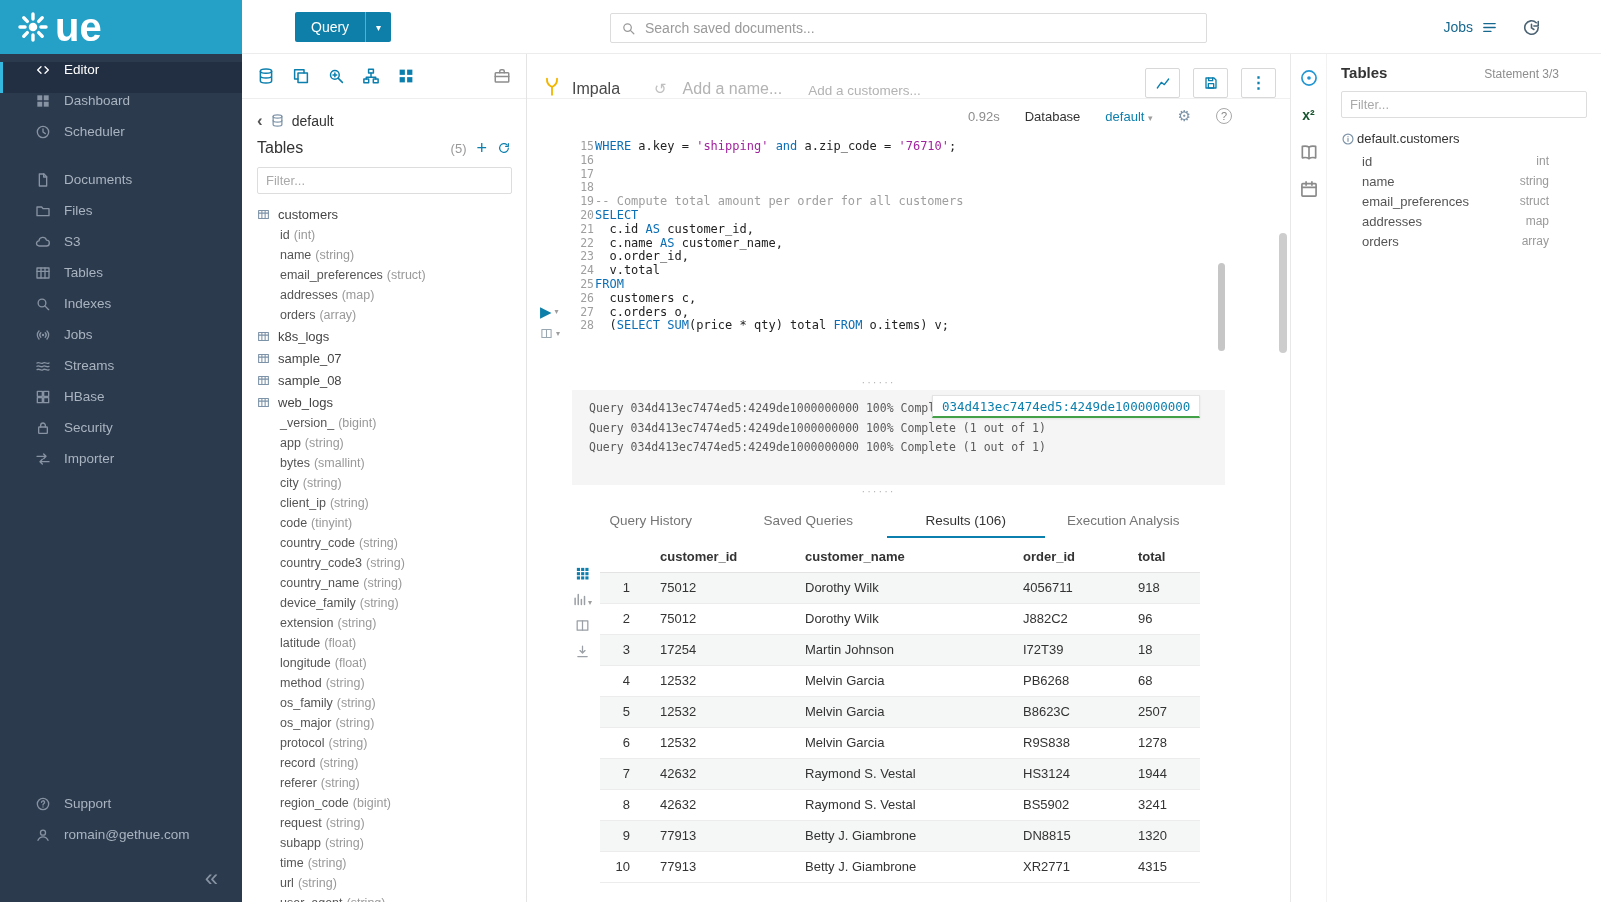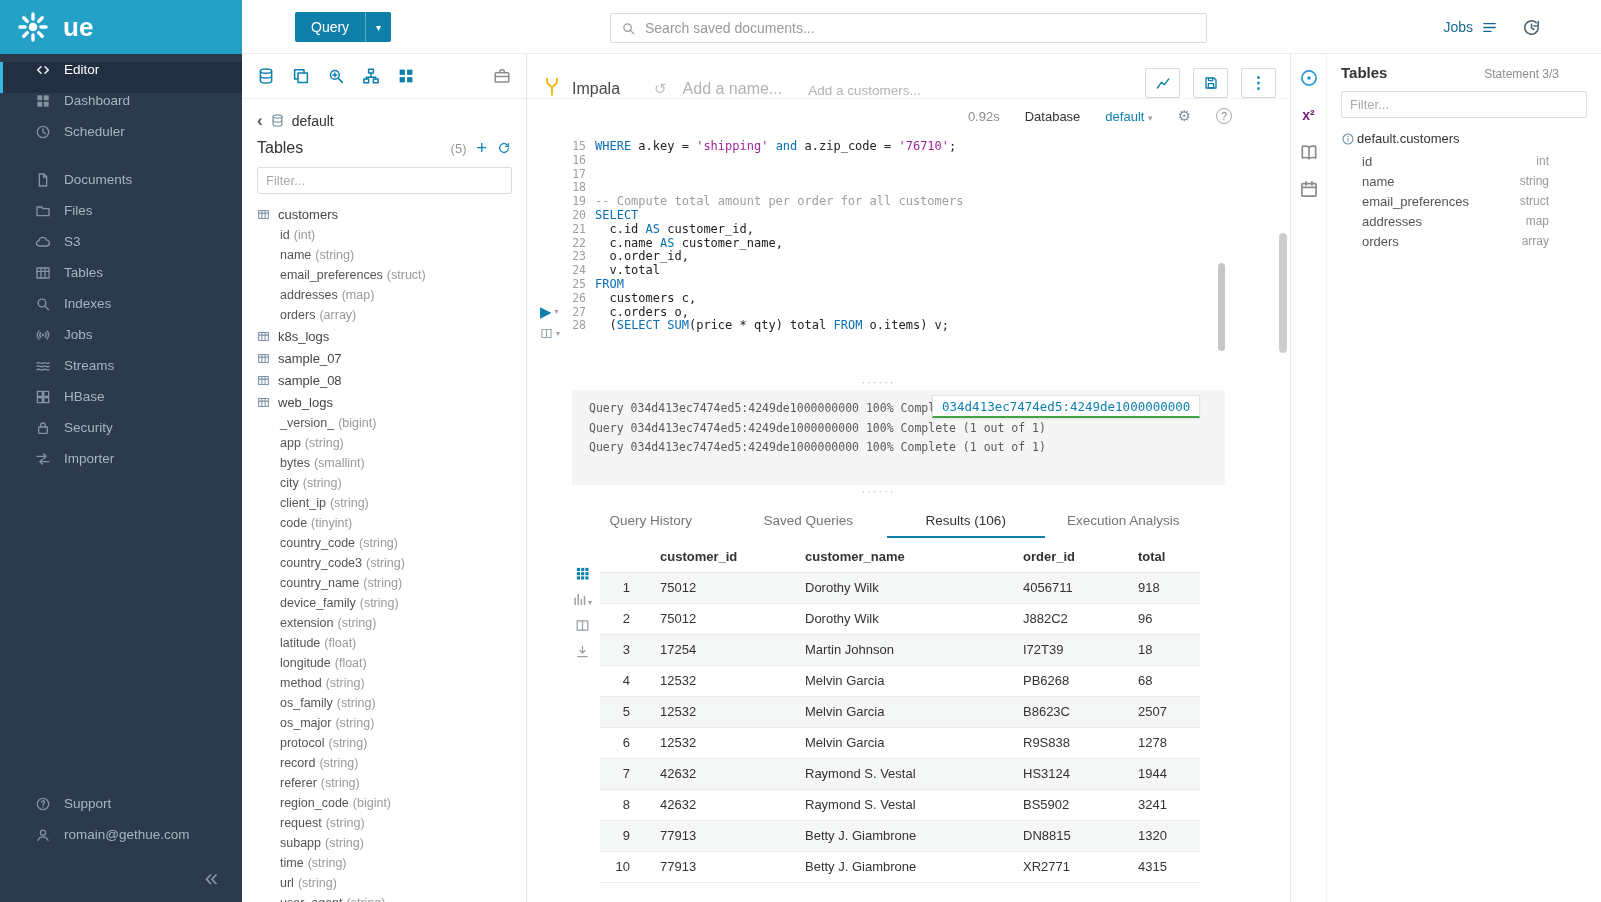--- a/index.html
+++ b/index.html
@@ -4,21 +4,21 @@
 <style>
 *{box-sizing:border-box;margin:0;padding:0}
 html,body{width:1601px;height:902px}
 body{position:relative;overflow:hidden;font-family:"Liberation Sans",sans-serif;font-size:13px;color:#333;background:#fff}
 .ic{display:inline-flex;width:16px;height:16px;flex:none}
 .ic svg{width:100%;height:100%;display:block}
 
 .leftnav{position:absolute;left:0;top:0;width:242px;height:902px;background:#2c3a4e;z-index:5}
 .logo{height:54px;background:#25a0c7;display:flex;align-items:center;padding-left:16px;color:#fff;cursor:pointer}
 .logo .mark{width:34px;height:34px}
-.logo .txt{font-size:26px;font-weight:700;line-height:1;margin-left:13px}
+.logo .txt{font-size:40px;font-weight:700;line-height:1;margin-left:5px}
 .nav-section{margin-top:8px}
 .nav-section+.nav-section{margin-top:17px}
 .nav-item{display:flex;align-items:flex-start;height:31px;padding-left:32px;gap:13px;color:#a9b4c0;font-size:13.5px;cursor:pointer;border-left:3px solid transparent}
 .nav-item .ic{color:#8793a2}
 .nav-item.active{background:#222e41;border-left-color:#35b8e0;color:#fff}
 .nav-item.active .ic{color:#fff}
 .nav-footer{position:absolute;bottom:44px;left:0;right:0}
 .collapse-btn{position:absolute;bottom:12px;right:24px;color:#8793a2;font-size:24px;line-height:1;cursor:pointer}
 
 .topbar{position:absolute;left:242px;top:0;width:1359px;height:54px;background:#fff;border-bottom:1px solid #ececec;z-index:4}
@@ -69,21 +69,21 @@
 .kebab{font-size:16px;color:#0b7fad;font-weight:bold;line-height:1}
 .ed-meta{position:absolute;top:48px;right:58px;height:28px;display:flex;align-items:center;gap:25px;font-size:13px}
 .duration{color:#8d8d8d}
 .db-label{color:#333}
 .db-value{color:#0b7fad;cursor:pointer}
 .db-value .carr{font-size:9px}
 .gear{color:#7d93a8;font-size:15px;cursor:pointer}
 .help-circ{width:16px;height:16px;border:1px solid #a8a8a8;border-radius:50%;color:#888;font-size:11px;display:flex;align-items:center;justify-content:center;cursor:pointer}
 .code{position:absolute;left:0;top:78px;right:60px;height:250px;font-family:"DejaVu Sans Mono",monospace;font-size:12px;padding-top:8px}
 .cl{display:flex;height:13.8px;line-height:13.8px;white-space:pre}
-.ln{width:68px;text-align:right;padding-right:9px;color:#9e9e9e;flex:none;font-size:11.5px}
+.ln{width:68px;text-align:right;padding-right:1px;color:#9e9e9e;flex:none;font-size:11.5px}
 .ct{color:#222}
 .tk-k{color:#0b6fb5}
 .tk-s{color:#a1249e}
 .tk-c{color:#9e9e9e}
 .code-sb{position:absolute;right:5px;top:131px;width:7px;height:88px;background:#c6c6c6;border-radius:4px;cursor:pointer}
 .exec{position:absolute;left:13px;top:250px;display:flex;flex-direction:column;gap:8px;z-index:2}
 .play{color:#0e7fa9;display:flex;align-items:center;gap:3px;font-size:15px;line-height:1;cursor:pointer}
 .carr{color:#9e9e9e;font-size:8px}
 .fmt{display:flex;align-items:center;gap:3px;color:#9aa7b0;cursor:pointer}
 .fmt .ic{width:13px;height:13px;color:#9aa7b0}
@@ -103,21 +103,21 @@
 .rtable th{text-align:left;font-weight:700;color:#333;height:30px;padding:0 0 0 20px;border-bottom:1px solid #e3e3e3;background:#fff}
 .rtable td{height:31px;padding:0 0 0 20px;border-bottom:1px solid #ececec;color:#333}
 .rtable .rownum{text-align:right;padding:0 10px 0 0}
 .rtable tbody tr:nth-child(odd) td{background:#f5f6f6}
 .main-sb{position:absolute;right:3px;top:179px;width:8px;height:120px;background:#cdcdcd;border-radius:4px;cursor:pointer}
 
 .ribar{position:absolute;left:1290px;top:54px;width:36px;height:848px;border-left:1px solid #e8e8e8;background:#fff;display:flex;flex-direction:column;align-items:center;padding-top:14px;gap:17px}
 .rbi{display:inline-flex;width:20px;height:20px;color:#8a8a8a;cursor:pointer}
 .rbi svg{width:100%;height:100%}
 .rbi.blue{color:#2196d3}
-.rbi.x2{width:auto;font-size:14px;color:#701a75;font-weight:bold;line-height:20px}
+.rbi.x2{width:auto;font-size:14px;color:#14532d;font-weight:bold;line-height:20px}
 .rpanel{position:absolute;left:1326px;top:54px;width:275px;height:848px;background:#fff;padding:10px 14px;border-left:1px solid #f2f2f2}
 .rp-head{display:flex;align-items:baseline}
 .rp-title{font-size:15px;font-weight:700;color:#333}
 .rp-stmt{margin-left:auto;margin-right:28px;font-size:12px;color:#8d8d8d}
 .rp-filter{margin-top:10px;width:100%;height:27px;border:1px solid #ddd;border-radius:2px;padding:0 8px;font-size:13px;color:#666;font-family:inherit;outline:none}
 .rp-filter::placeholder{color:#aaa}
 .rp-table{display:flex;align-items:center;gap:2px;margin-top:13px;font-size:13px;color:#333;cursor:pointer}
 .rp-table .ic{width:14px;height:14px;color:#7d93a8}
 #rp-cols{margin-top:5px}
 .rp-col{display:flex;align-items:center;height:20px;padding-left:21px;font-size:13px;color:#555}

